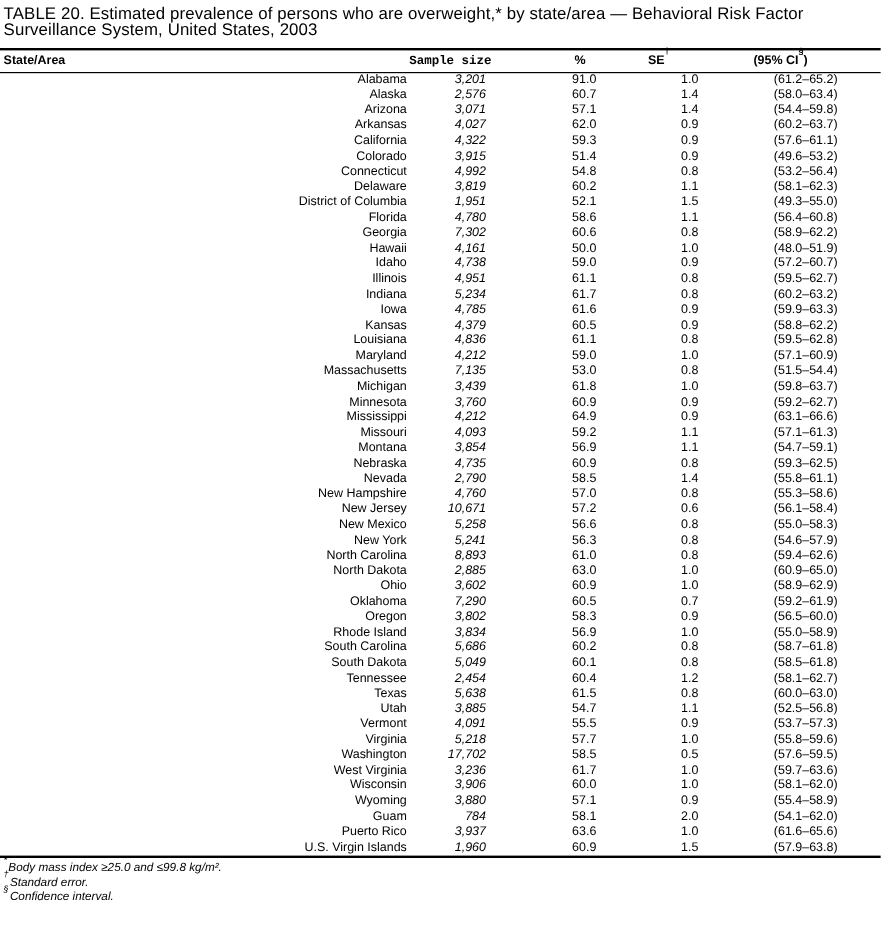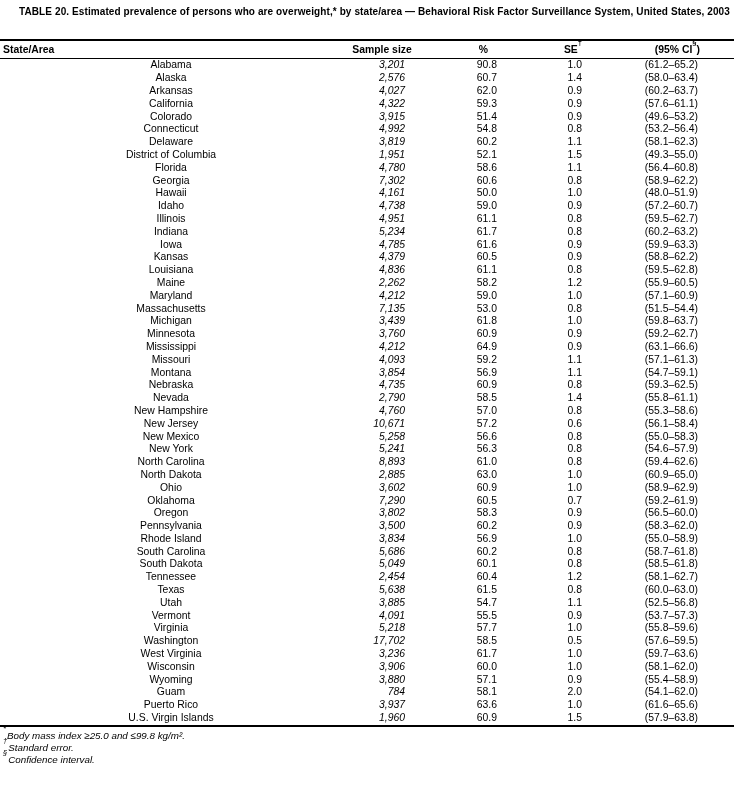--- a/index.html
+++ b/index.html
@@ -1,42 +1,42 @@
 <!DOCTYPE html>
 <html><head>
 <meta charset="utf-8">
 <style>
   html, body { margin:0; padding:0; background:#ffffff; }
   body { font-family:"Liberation Sans", sans-serif; color:#000; }
   .page { width:734px; height:792px; box-sizing:border-box; padding-top:5px; overflow:hidden; }
   .table-title {
-    font-weight:bold; font-size:10px; line-height:13.4px;
-    padding:0 2px 0 3px; letter-spacing:0.1px;margin-left:16px;
+    font-weight:normal; font-size:14px; line-height:13.4px;
+    padding:0 2px 0 3px; letter-spacing:0.1px;
   }
   table.prev-table {
     table-layout:fixed; border-collapse:collapse; width:734px;
-    margin-top:21px;
+    margin-top:8px;
     border-top:2px solid #000; border-bottom:2px solid #000;
   }
   thead th {
     border-bottom:1px solid #000;
     font-size:10.4px; font-weight:bold;
     padding-top:3px; padding-bottom:3px;
     white-space:nowrap;
   }
   th.h-state { text-align:left; padding-left:3px; }
-  th.h-sample { text-align:center; padding-right:17px; }
+  th.h-sample { text-align:left; padding-right:17px;font-family:Liberation Mono, monospace; }
   th.h-pct { text-align:right; padding-right:27px; }
-  th.h-se { text-align:right; padding-right:18px; }
-  th.h-ci { text-align:right; padding-right:34px; }
+  th.h-se { text-align:center; padding-right:18px; }
+  th.h-ci { text-align:center; padding-right:34px; }
   tbody td {
     font-size:10.4px; line-height:12.8px; padding-top:0; padding-bottom:0;
     white-space:nowrap; overflow:hidden;
   }
-  td.c-state { text-align:center; padding-left:3px; }
+  td.c-state { text-align:right; padding-left:3px; }
   td.c-sample { text-align:right; padding-right:35px;font-style:italic; }
   td.c-pct { text-align:right; padding-right:18px; }
   td.c-se { text-align:right; padding-right:18px; }
   td.c-ci { text-align:right; padding-right:36px; }
   sup.mark {
     font-size:7.6px; position:relative; top:-3.5px; line-height:0;
   }
   .footnotes { padding:3px 0 0 3px;font-style:italic; }
   .footnote { font-size:9.8px; line-height:11.9px; }
   .footnote sup.mark { margin-right:1px; }
@@ -62,32 +62,39 @@
         <th class="h-sample">Sample size</th>
         <th class="h-pct">%</th>
         <th class="h-se"><span>SE</span><sup class="mark">†</sup></th>
         <th class="h-ci"><span>(95% CI</span><sup class="mark">§</sup><span>)</span></th>
       </tr>
     </thead>
     <tbody>
         <tr>
           <td class="c-state">Alabama</td>
           <td class="c-sample">3,201</td>
-          <td class="c-pct">90.8</td>
+          <td class="c-pct">91.0</td>
           <td class="c-se">1.0</td>
           <td class="c-ci">(61.2–65.2)</td>
         </tr>
         <tr>
           <td class="c-state">Alaska</td>
           <td class="c-sample">2,576</td>
           <td class="c-pct">60.7</td>
           <td class="c-se">1.4</td>
           <td class="c-ci">(58.0–63.4)</td>
         </tr>
         <tr>
+          <td class="c-state">Arizona</td>
+          <td class="c-sample">3,071</td>
+          <td class="c-pct">57.1</td>
+          <td class="c-se">1.4</td>
+          <td class="c-ci">(54.4–59.8)</td>
+        </tr>
+        <tr>
           <td class="c-state">Arkansas</td>
           <td class="c-sample">4,027</td>
           <td class="c-pct">62.0</td>
           <td class="c-se">0.9</td>
           <td class="c-ci">(60.2–63.7)</td>
         </tr>
         <tr>
           <td class="c-state">California</td>
           <td class="c-sample">4,322</td>
           <td class="c-pct">59.3</td>
@@ -179,27 +186,20 @@
           <td class="c-ci">(58.8–62.2)</td>
         </tr>
         <tr>
           <td class="c-state">Louisiana</td>
           <td class="c-sample">4,836</td>
           <td class="c-pct">61.1</td>
           <td class="c-se">0.8</td>
           <td class="c-ci">(59.5–62.8)</td>
         </tr>
         <tr>
-          <td class="c-state">Maine</td>
-          <td class="c-sample">2,262</td>
-          <td class="c-pct">58.2</td>
-          <td class="c-se">1.2</td>
-          <td class="c-ci">(55.9–60.5)</td>
-        </tr>
-        <tr>
           <td class="c-state">Maryland</td>
           <td class="c-sample">4,212</td>
           <td class="c-pct">59.0</td>
           <td class="c-se">1.0</td>
           <td class="c-ci">(57.1–60.9)</td>
         </tr>
         <tr>
           <td class="c-state">Massachusetts</td>
           <td class="c-sample">7,135</td>
           <td class="c-pct">53.0</td>
@@ -312,27 +312,20 @@
           <td class="c-ci">(59.2–61.9)</td>
         </tr>
         <tr>
           <td class="c-state">Oregon</td>
           <td class="c-sample">3,802</td>
           <td class="c-pct">58.3</td>
           <td class="c-se">0.9</td>
           <td class="c-ci">(56.5–60.0)</td>
         </tr>
         <tr>
-          <td class="c-state">Pennsylvania</td>
-          <td class="c-sample">3,500</td>
-          <td class="c-pct">60.2</td>
-          <td class="c-se">0.9</td>
-          <td class="c-ci">(58.3–62.0)</td>
-        </tr>
-        <tr>
           <td class="c-state">Rhode Island</td>
           <td class="c-sample">3,834</td>
           <td class="c-pct">56.9</td>
           <td class="c-se">1.0</td>
           <td class="c-ci">(55.0–58.9)</td>
         </tr>
         <tr>
           <td class="c-state">South Carolina</td>
           <td class="c-sample">5,686</td>
           <td class="c-pct">60.2</td>

